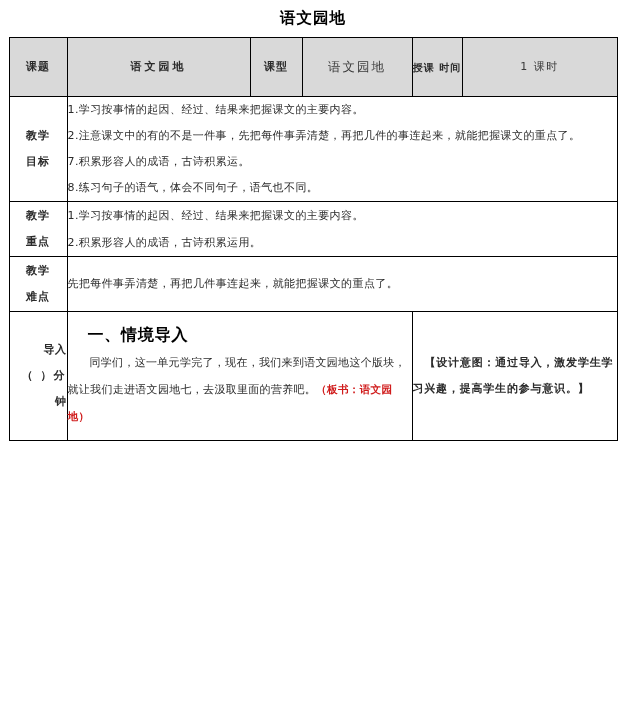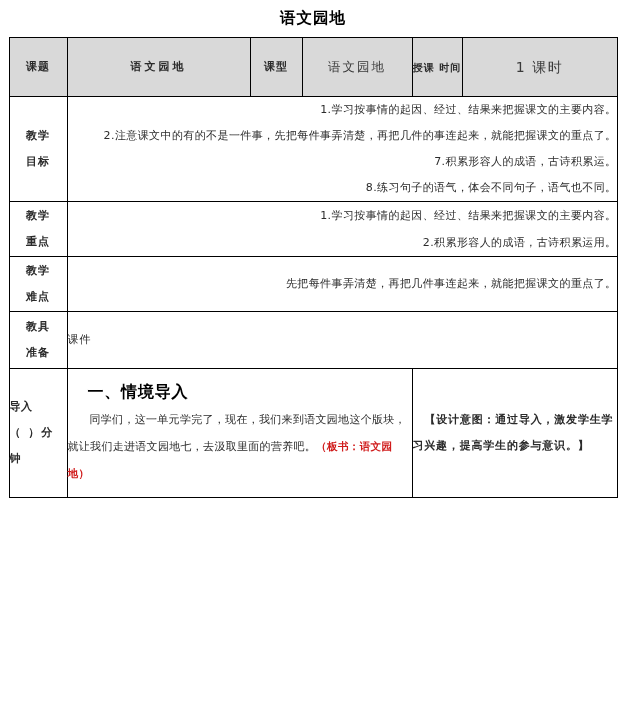--- a/index.html
+++ b/index.html
@@ -72,21 +72,21 @@
     letter-spacing: 3px;
     color: #000;
   }
   .hdr-val.plain {
     font-size: 12.5px;
     font-weight: normal;
     letter-spacing: 2px;
     color: #3a3a3a;
   }
   .hdr-val.time {
-    font-size: 14px;
+    font-size: 11px;
     font-weight: normal;
     letter-spacing: 1.5px;
     color: #3a3a3a;
   }
 
   
   .lbl {
     text-align: center;
     font-weight: bold;
     font-size: 12.5px;
@@ -100,21 +100,20 @@
   
   .body-cell {
     padding: 4px 6px 4px 7px;
     font-size: 11.2px;
     line-height: 28px;
     color: #2b2b2b;
     letter-spacing: 0.4px;
   }
   .body-cell p {
     margin: 0;
-    text-align: right;
   }
   .body-cell.tight {
     line-height: 27px;
   }
   .aid-cell {
     padding-left: 22px;
     font-size: 11.2px;
     color: #3a3a3a;
     letter-spacing: 1px;
   }
@@ -158,21 +157,21 @@
     padding: 6px 6px 6px 6px;
     vertical-align: top;
     font-size: 11.4px;
     line-height: 29px;
     letter-spacing: 0.8px;
     color: #1f9b52;
     font-weight: bold;
     text-indent: 12px;
   }
   .intro-lbl {
-    text-align: left;
+    text-align: right;
     font-weight: bold;
     font-size: 12.5px;
     line-height: 29px;
     letter-spacing: 0.5px;
     color: #000;
     vertical-align: middle;
   }
   .intro-lbl .ln { display: block; }
   .intro-lbl .mins {
     letter-spacing: 2px;
@@ -236,27 +235,20 @@
     <tr>
       <td class="lbl">
         <span>教学</span>
         <span>难点</span>
       </td>
       <td class="body-cell" colspan="5" style="height:54px">
         <p>先把每件事弄清楚，再把几件事连起来，就能把握课文的重点了。</p>
       </td>
     </tr>
 
-    <tr>
-      <td class="lbl">
-        <span>教具</span>
-        <span>准备</span>
-      </td>
-      <td class="body-cell aid-cell" colspan="5" style="height:56px">课件</td>
-    </tr>
 
 
     <tr>
       <td class="intro-lbl">
         <span class="ln">导入</span>
         <span class="ln mins">（    ）分</span>
         <span class="ln">钟</span>
       </td>
       <td class="design-cell" colspan="3" style="height:128px">
         <div class="sub-head">一、情境导入</div>

